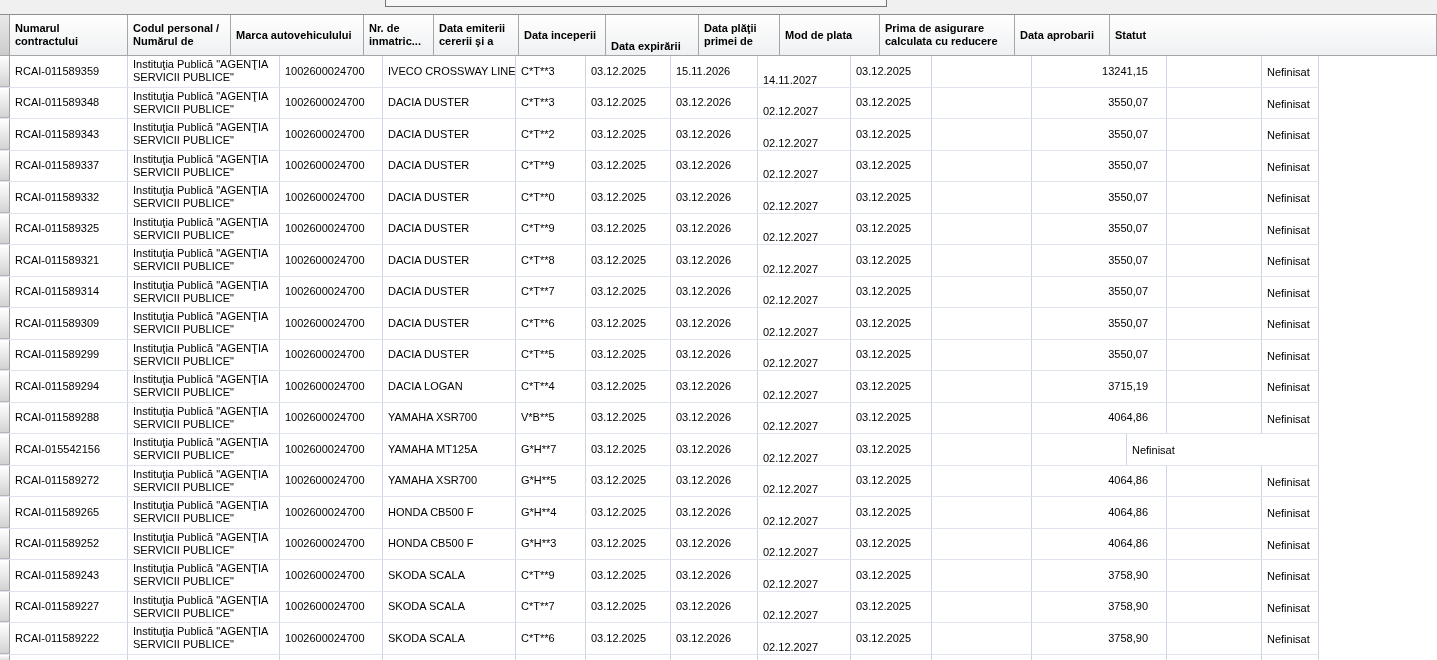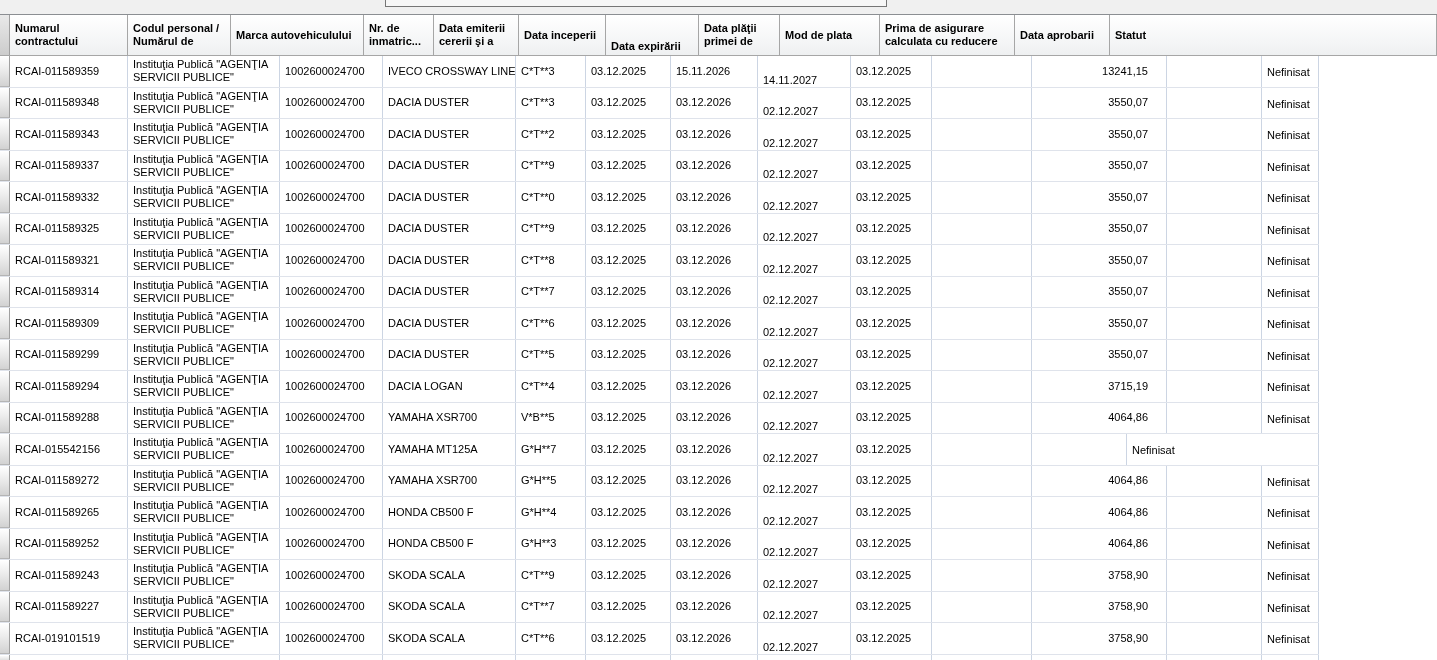--- a/index.html
+++ b/index.html
@@ -872,21 +872,21 @@
           <div class="cell col-date_approval">
             <span></span>
           </div>
           <div class="cell col-status">
             <span>Nefinisat</span>
           </div>
         </div>
         <div class="row">
           <div class="gutter-cell"></div>
           <div class="cell col-contract">
-            <span>RCAI-019101519</span>
+            <span>RCAI-011589222</span>
           </div>
           <div class="cell col-person">
             <span>Instituţia Publică "AGENŢIA SERVICII PUBLICE"</span>
           </div>
           <div class="cell col-code">
             <span>1002600024700</span>
           </div>
           <div class="cell col-vehicle">
             <span>SKODA SCALA</span>
           </div>

